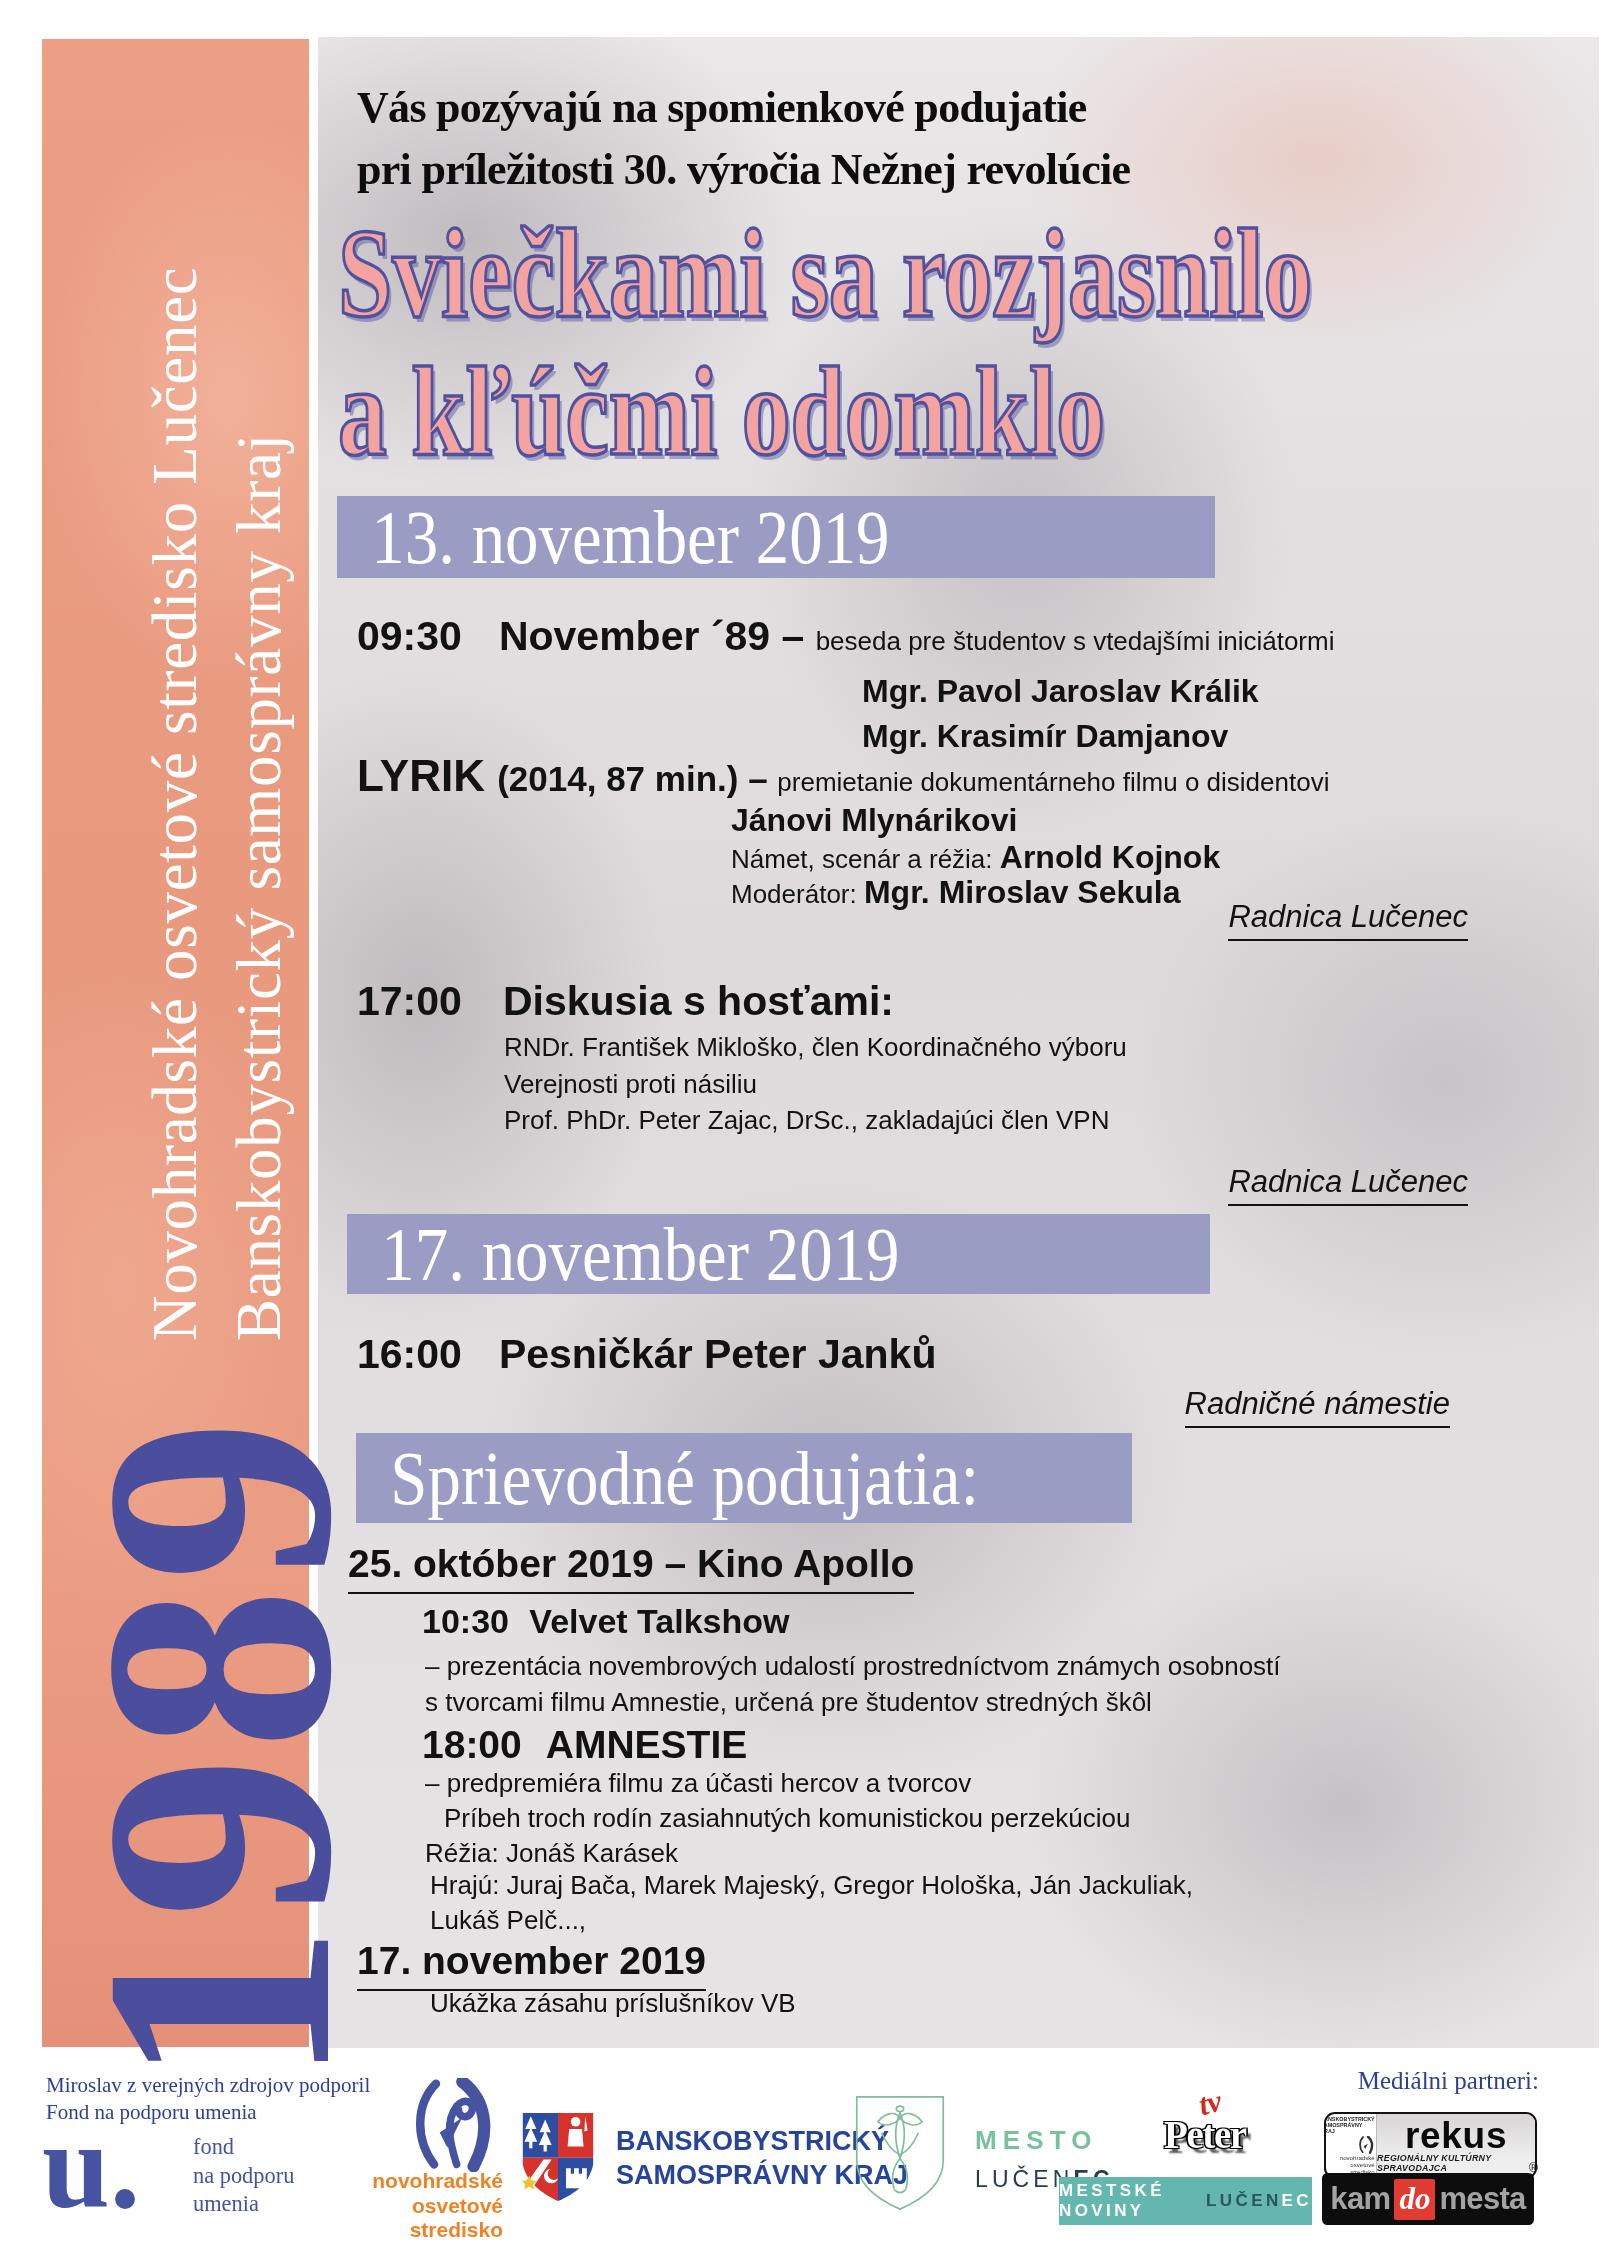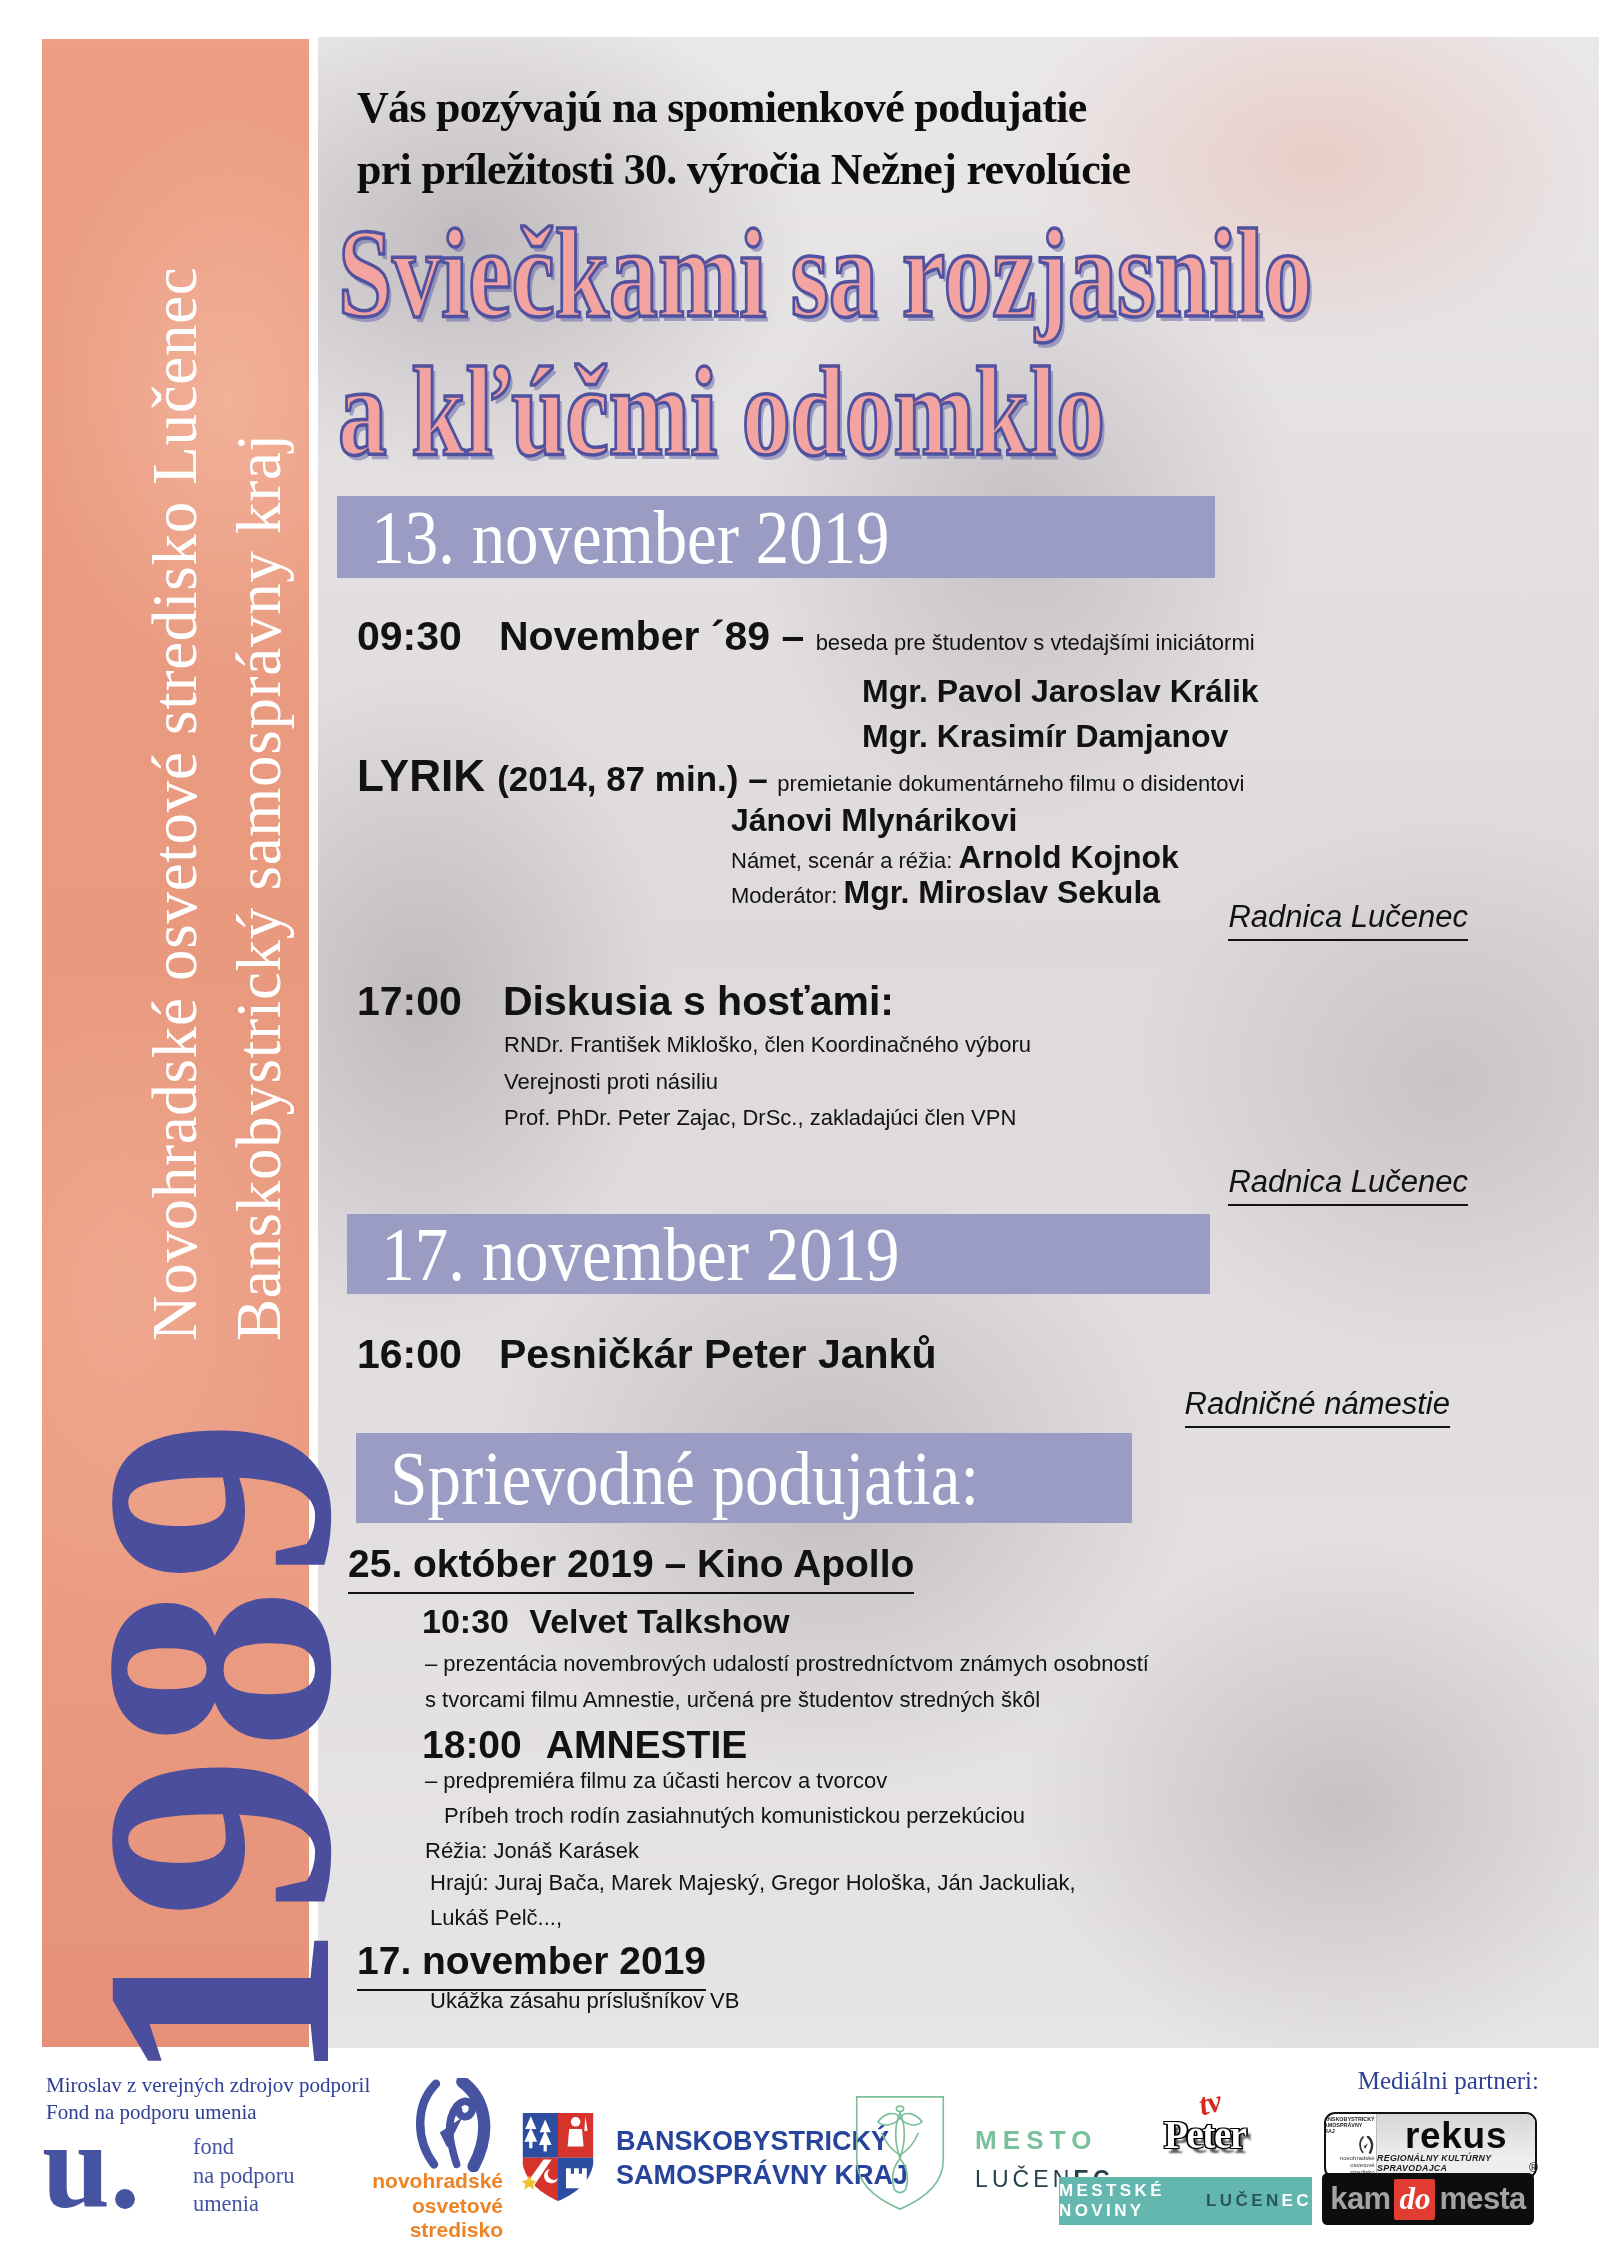--- a/index.html
+++ b/index.html
@@ -50,21 +50,21 @@
                padding-left:39px;}
   .bn13{left:337px;top:496px;width:878px;height:82px;}
   .bn17{left:347px;top:1214px;width:863px;height:80px;}
   .bnspr{left:356px;top:1433px;width:776px;height:90px;}
 
   
   .ln{position:absolute;white-space:nowrap;color:#121212;}
   .big{font-size:41px;font-weight:bold;}
   .md{font-size:39px;font-weight:bold;}
   .sm50{font-size:34px;font-weight:bold;}
-  .reg{font-size:22px;font-weight:400;}
+  .reg{font-size:26px;font-weight:400;}
   .bold47{font-size:32px;font-weight:bold;}
   .lyrik-t{font-size:44px;font-weight:bold;}
   .lyrik-m{font-size:35px;font-weight:bold;}
   .g55{margin-right:37px;} .g60{margin-right:41px;} .g30{margin-right:20.4px;} .g35{margin-right:24px;}
   .venue{position:absolute;white-space:nowrap;font-style:italic;font-size:31px;color:#121212;
          border-bottom:2px solid #121212;padding-bottom:4.1px;}
   .uh{border-bottom:2.7px solid #121212;padding-bottom:6.1px;}
 
   
   .support{position:absolute;left:46px;top:2072px;font-family:"Liberation Serif",serif;

